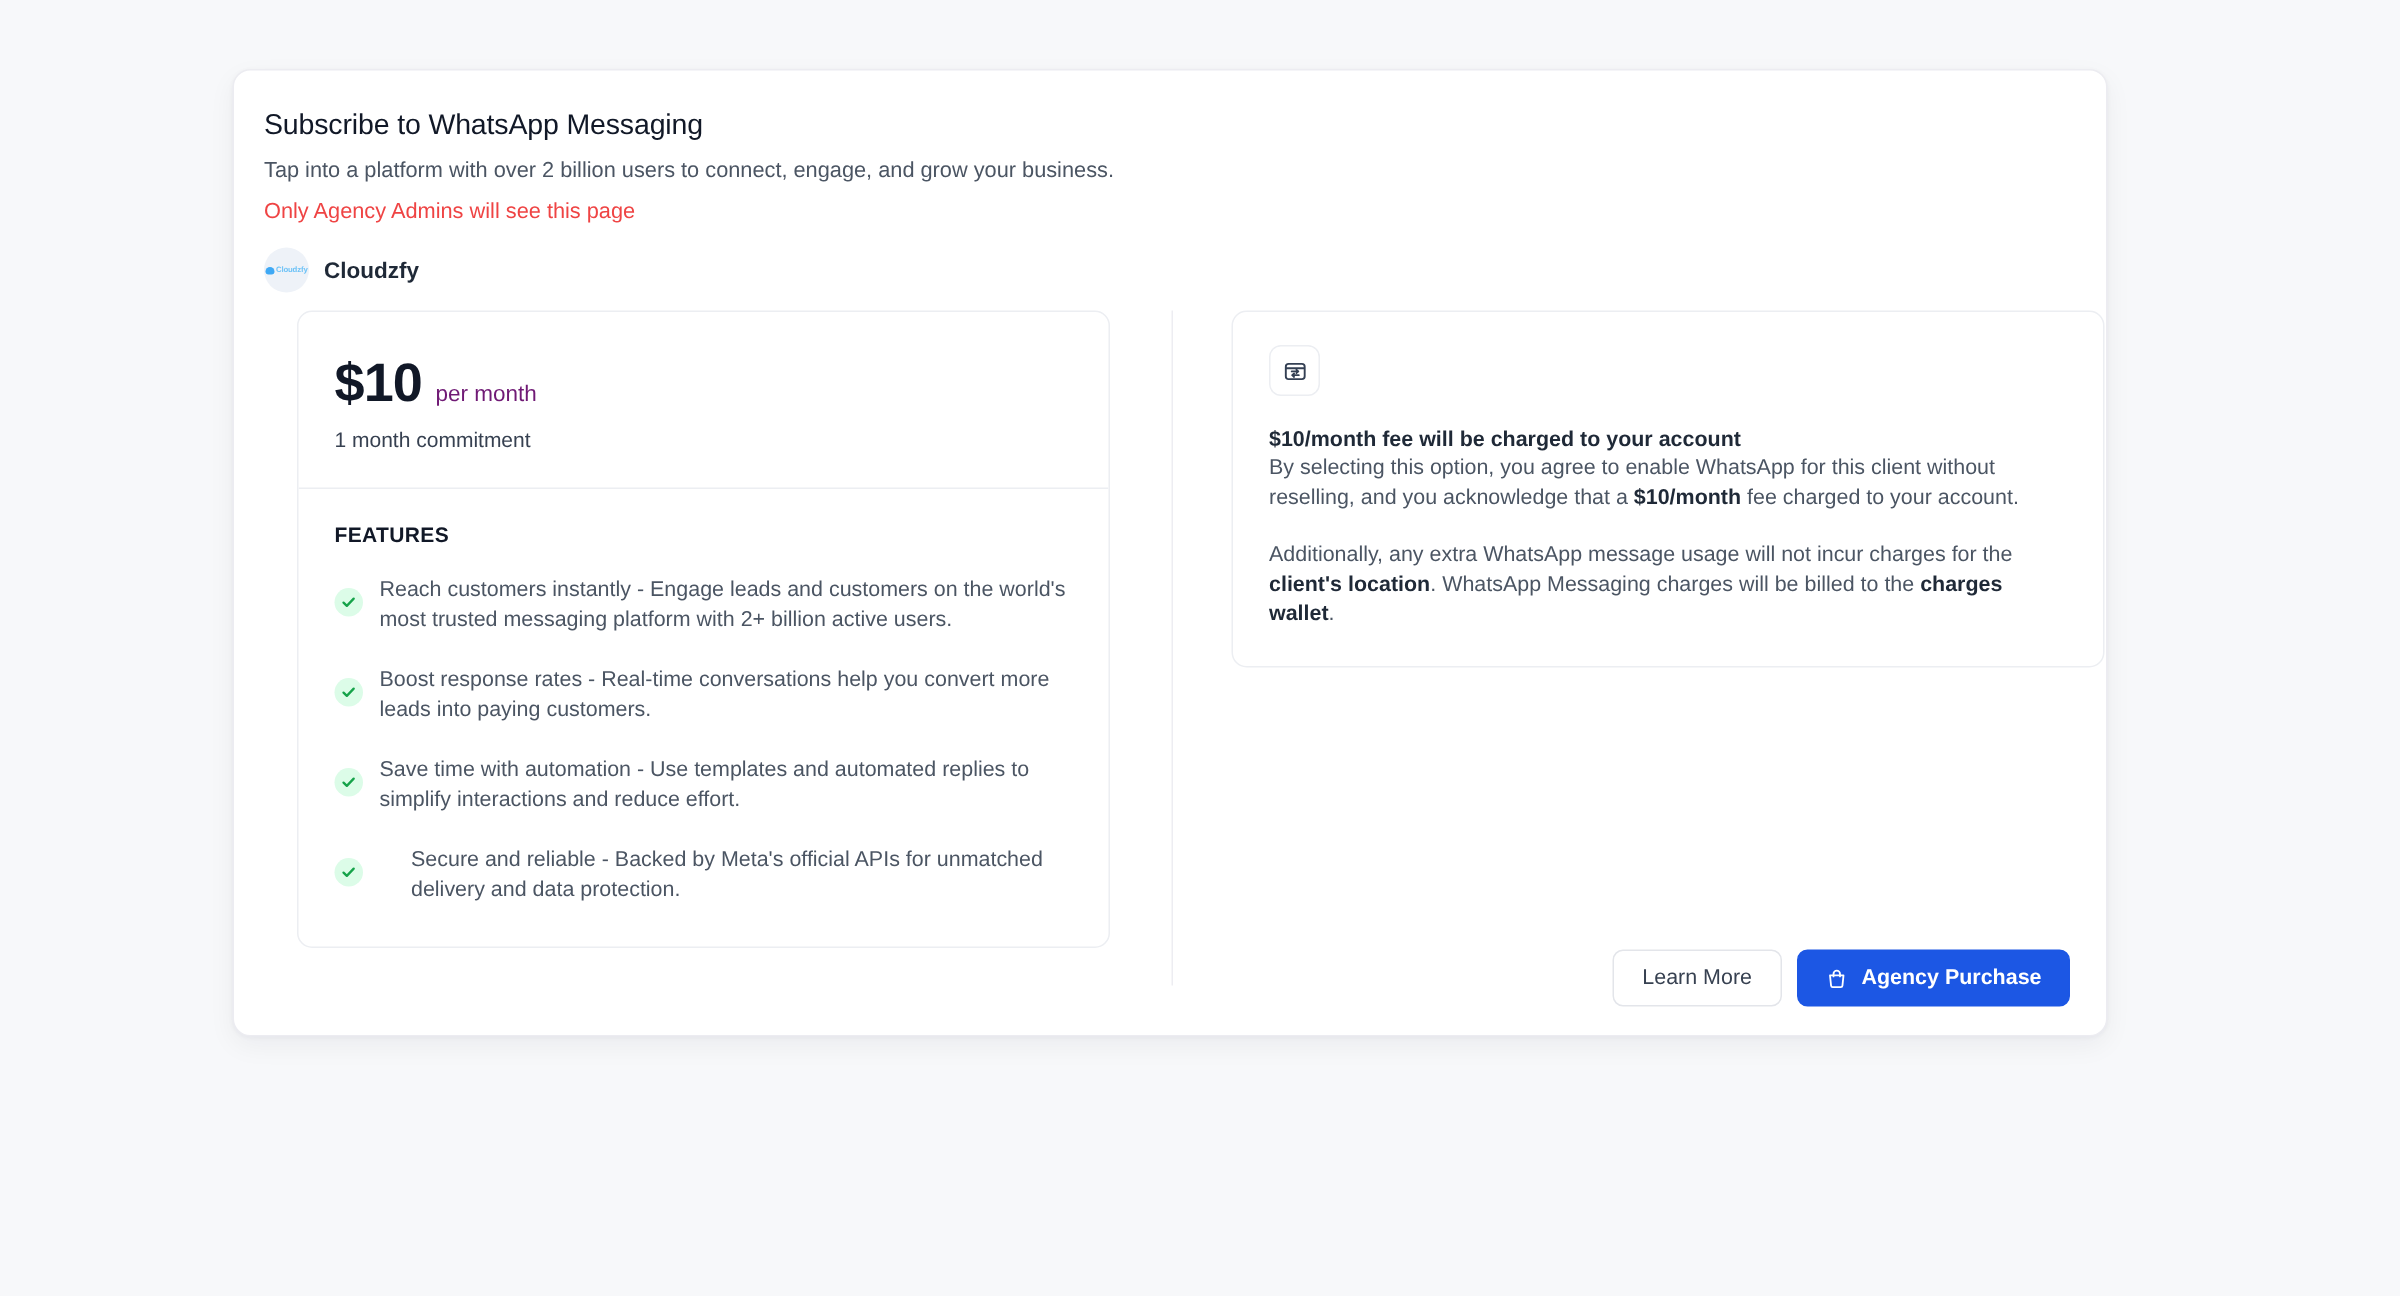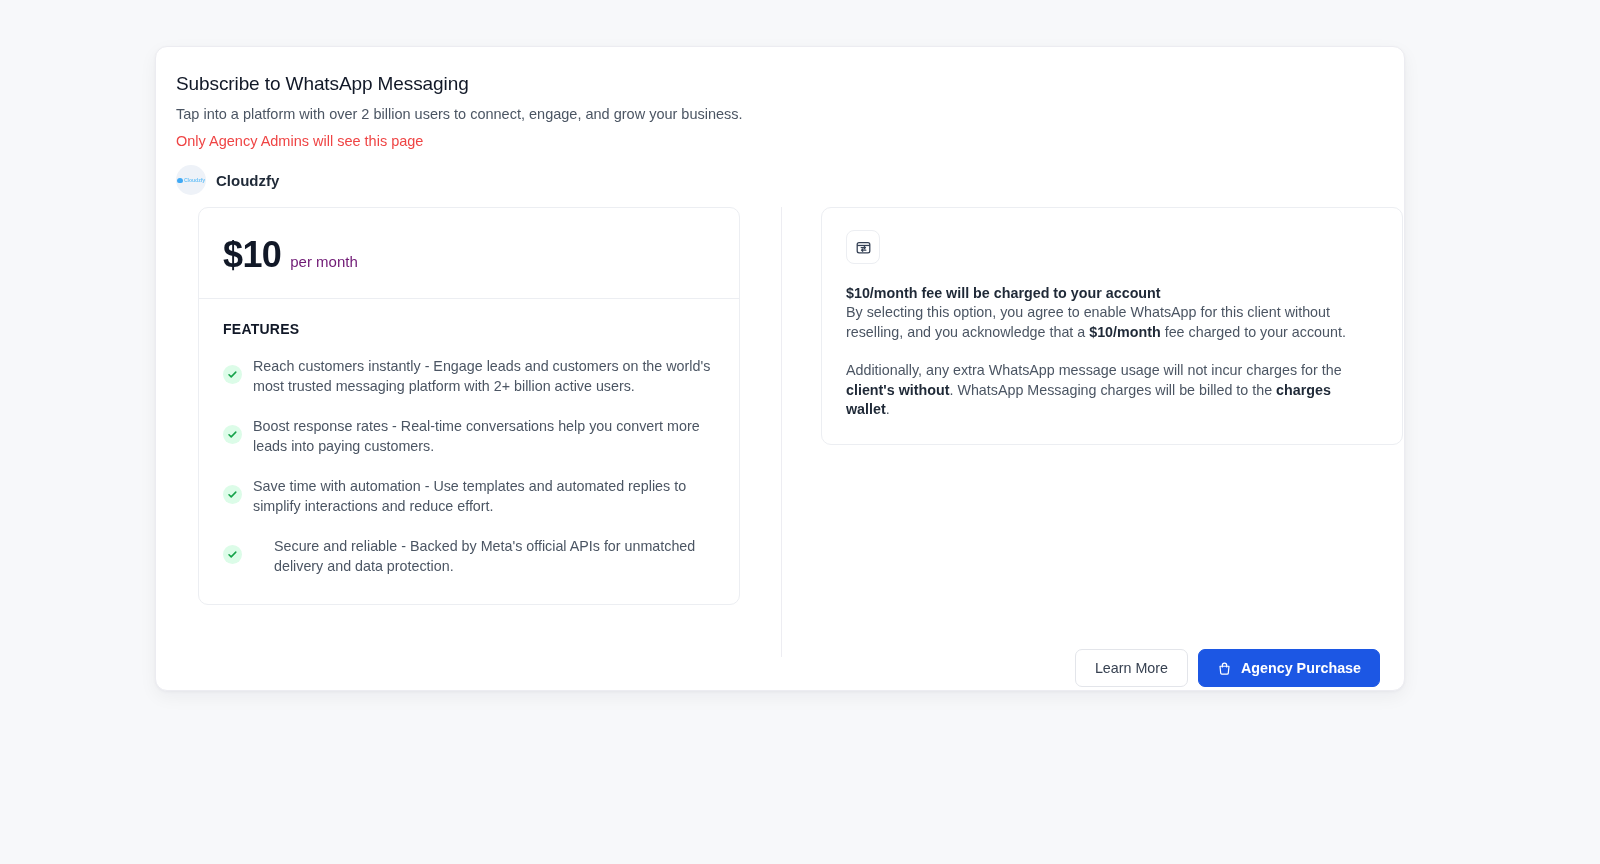--- a/index.html
+++ b/index.html
@@ -251,21 +251,20 @@
   .notice-para b { color: #1f2937; font-weight: bold; }
 
   
   .footer {
     position: absolute;
     right: 24px;
     top: 586px;
     display: flex;
     align-items: center;
     gap: 10px;
-    margin-top: 16px;
   }
 
   .btn {
     display: inline-flex;
     align-items: center;
     justify-content: center;
     gap: 9px;
     height: 38px;
     border-radius: 7px;
     font-size: 14.3px;
@@ -315,20 +314,21 @@
     </div>
 
     <div class="body-cols">
 
       <div class="price-card">
         <div class="price-head">
           <div class="price-line">
             <span class="price-amount">$10</span>
             <span class="price-period">per month</span>
           </div>
+          <div class="price-commitment">1 month commitment</div>
         </div>
 
         <div class="price-divider"></div>
 
         <div class="features-wrap">
           <div class="features-heading">FEATURES</div>
 
           <div class="feature-item">
             <span class="check-badge">
               <svg width="11" height="11" viewBox="0 0 12 12" fill="none">
@@ -376,21 +376,21 @@
             <path d="M2.6 7.6H17.4" stroke="#344054" stroke-width="1.5"></path>
             <path d="M7.2 10.1h5.2M12.4 10.1l-1.5-1.4M12.4 10.1l-1.5 1.4" stroke="#344054" stroke-width="1.4" stroke-linecap="round" stroke-linejoin="round"></path>
             <path d="M12.8 13.1H7.6M7.6 13.1l1.5-1.4M7.6 13.1l1.5 1.4" stroke="#344054" stroke-width="1.4" stroke-linecap="round" stroke-linejoin="round"></path>
           </svg>
         </div>
 
         <div class="notice-title">$10/month fee will be charged to your account</div>
 
         <div class="notice-para"><span>By selecting this option, you agree to enable WhatsApp for this client without reselling, and you acknowledge that a </span><b>$10/month</b><span> fee charged to your account.</span></div>
 
-        <div class="notice-para spaced"><span>Additionally, any extra WhatsApp message usage will not incur charges for the </span><b>client's without</b><span>. WhatsApp Messaging charges will be billed to the </span><b>charges wallet</b><span>.</span></div>
+        <div class="notice-para spaced"><span>Additionally, any extra WhatsApp message usage will not incur charges for the </span><b>client's location</b><span>. WhatsApp Messaging charges will be billed to the </span><b>charges wallet</b><span>.</span></div>
       </div>
 
     </div>
 
     <div class="footer">
       <button class="btn btn-secondary">Learn More</button>
       <button class="btn btn-primary">
         <span>
           <svg width="15" height="15" viewBox="0 0 18 18" fill="none">
             <path d="M3.6 6.3h10.8l-.85 8.2a1.3 1.3 0 0 1-1.3 1.15H5.75a1.3 1.3 0 0 1-1.3-1.15L3.6 6.3Z" stroke="#ffffff" stroke-width="1.45" stroke-linejoin="round"></path>

